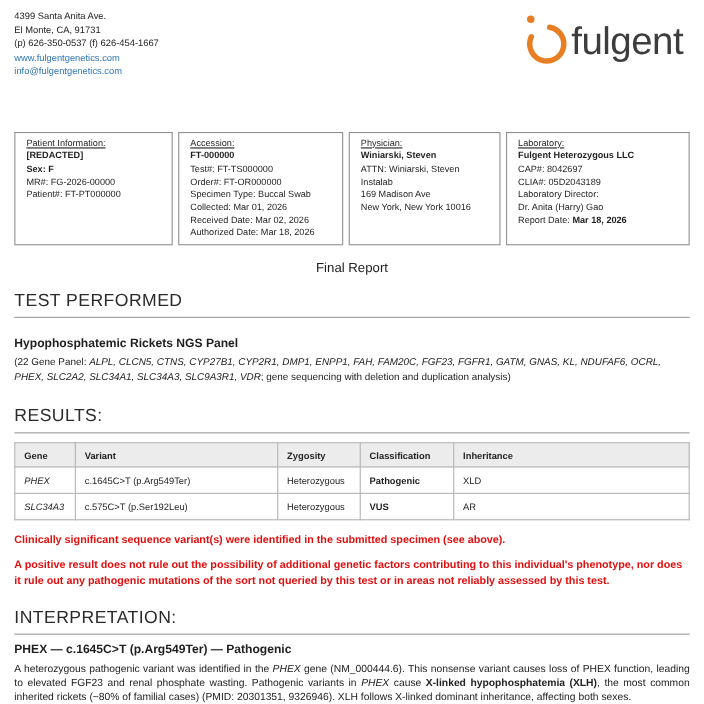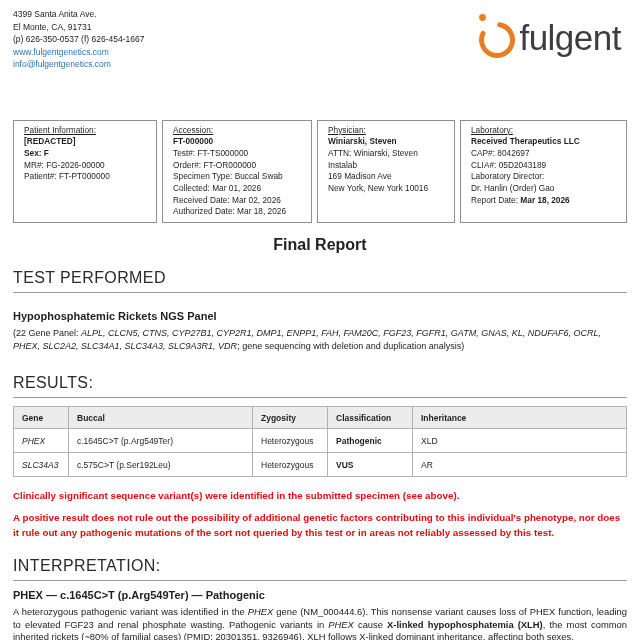--- a/index.html
+++ b/index.html
@@ -42,21 +42,21 @@
   .info-box{
     border:1px solid var(--box-border);
     padding:4px 10px;
     font-size:8.3px;line-height:11.7px;
     min-height:100px;
   }
   .info-box .bx-title{text-decoration:underline;}
   .info-box .bx-strong{font-weight:bold;}
 
   
-  .final-report{margin-top:13px;text-align:center;font-size:16px;font-weight:bold;color:#222;}
+  .final-report{margin-top:13px;text-align:center;font-size:12px;font-weight:normal;color:#222;}
   .section-head{
     margin-top:15px;
     font-size:16px;letter-spacing:0.4px;color:#2a2a2a;
     padding-bottom:5px;border-bottom:1px solid var(--rule-gray);
   }
 
   
   .panel-name{margin-top:17px;font-size:11px;font-weight:bold;}
   .panel-desc{margin-top:5px;font-size:9px;line-height:13px;color:#222;}
   .panel-desc .genes{font-style:italic;}
@@ -141,25 +141,25 @@
       <div class="bx-title">Physician:</div>
       <div class="bx-strong">Winiarski, Steven</div>
       <div>ATTN: Winiarski, Steven</div>
       <div>Instalab</div>
       <div>169 Madison Ave</div>
       <div>New York, New York 10016</div>
     </div>
 
     <div class="info-box">
       <div class="bx-title">Laboratory:</div>
-      <div class="bx-strong">Received Therapeutics LLC</div>
+      <div class="bx-strong">Fulgent Heterozygous LLC</div>
       <div>CAP#: 8042697</div>
       <div>CLIA#: 05D2043189</div>
       <div>Laboratory Director:</div>
-      <div>Dr. Hanlin (Order) Gao</div>
+      <div>Dr. Anita (Harry) Gao</div>
       <div><span>Report Date: </span><span class="bx-strong">Mar 18, 2026</span></div>
     </div>
   </div>
 
   <div class="final-report">Final Report</div>
 
   <div class="section-head">TEST PERFORMED</div>
 
   <div class="panel-name">Hypophosphatemic Rickets NGS Panel</div>
   <div class="panel-desc"><span>(22 Gene Panel: </span><span class="genes">ALPL, CLCN5, CTNS, CYP27B1, CYP2R1, DMP1, ENPP1, FAH, FAM20C, FGF23, FGFR1, GATM, GNAS, KL, NDUFAF6, OCRL, PHEX, SLC2A2, SLC34A1, SLC34A3, SLC9A3R1, VDR</span><span>; gene sequencing with deletion and duplication analysis)</span></div>
@@ -170,21 +170,21 @@
     <colgroup>
       <col class="col-gene">
         <col class="col-variant">
         <col class="col-zyg">
         <col class="col-class">
         <col>
     </colgroup>
     <thead>
       <tr>
         <th>Gene</th>
-        <th>Buccal</th>
+        <th>Variant</th>
         <th>Zygosity</th>
         <th>Classification</th>
         <th>Inheritance</th>
       </tr>
     </thead>
     <tbody>
       <tr>
         <td class="cell-gene">PHEX</td>
         <td>c.1645C&gt;T (p.Arg549Ter)</td>
         <td>Heterozygous</td>

